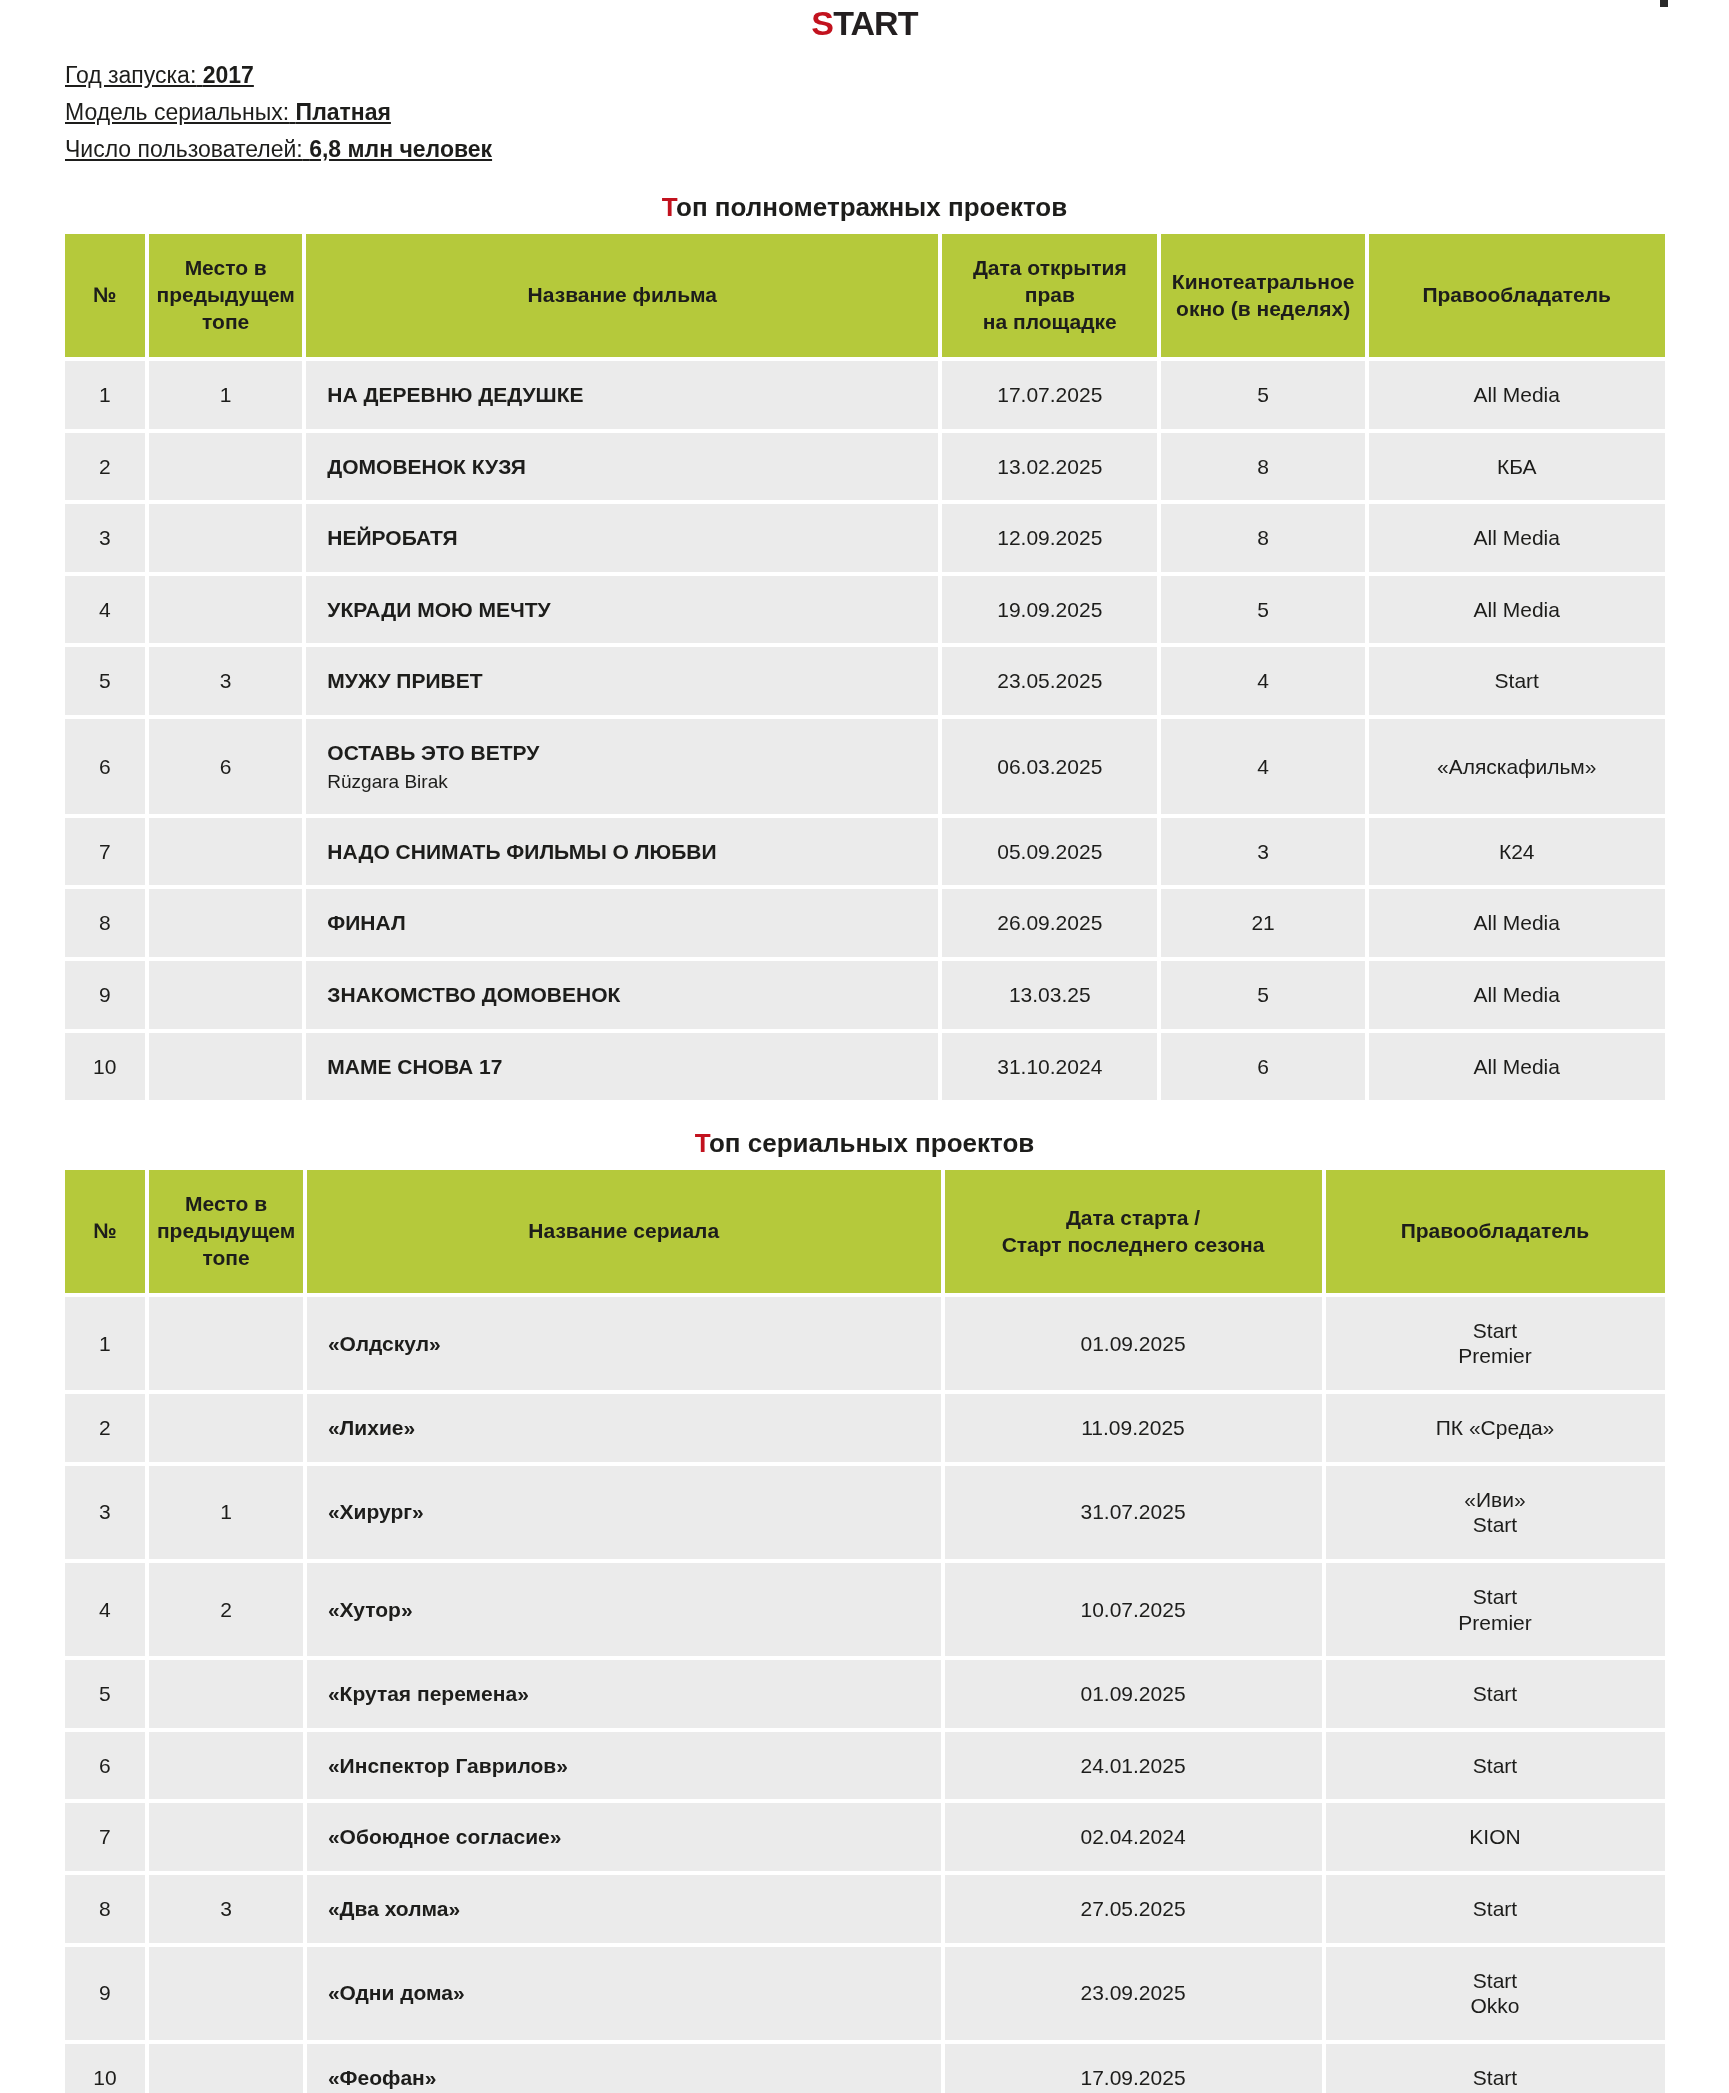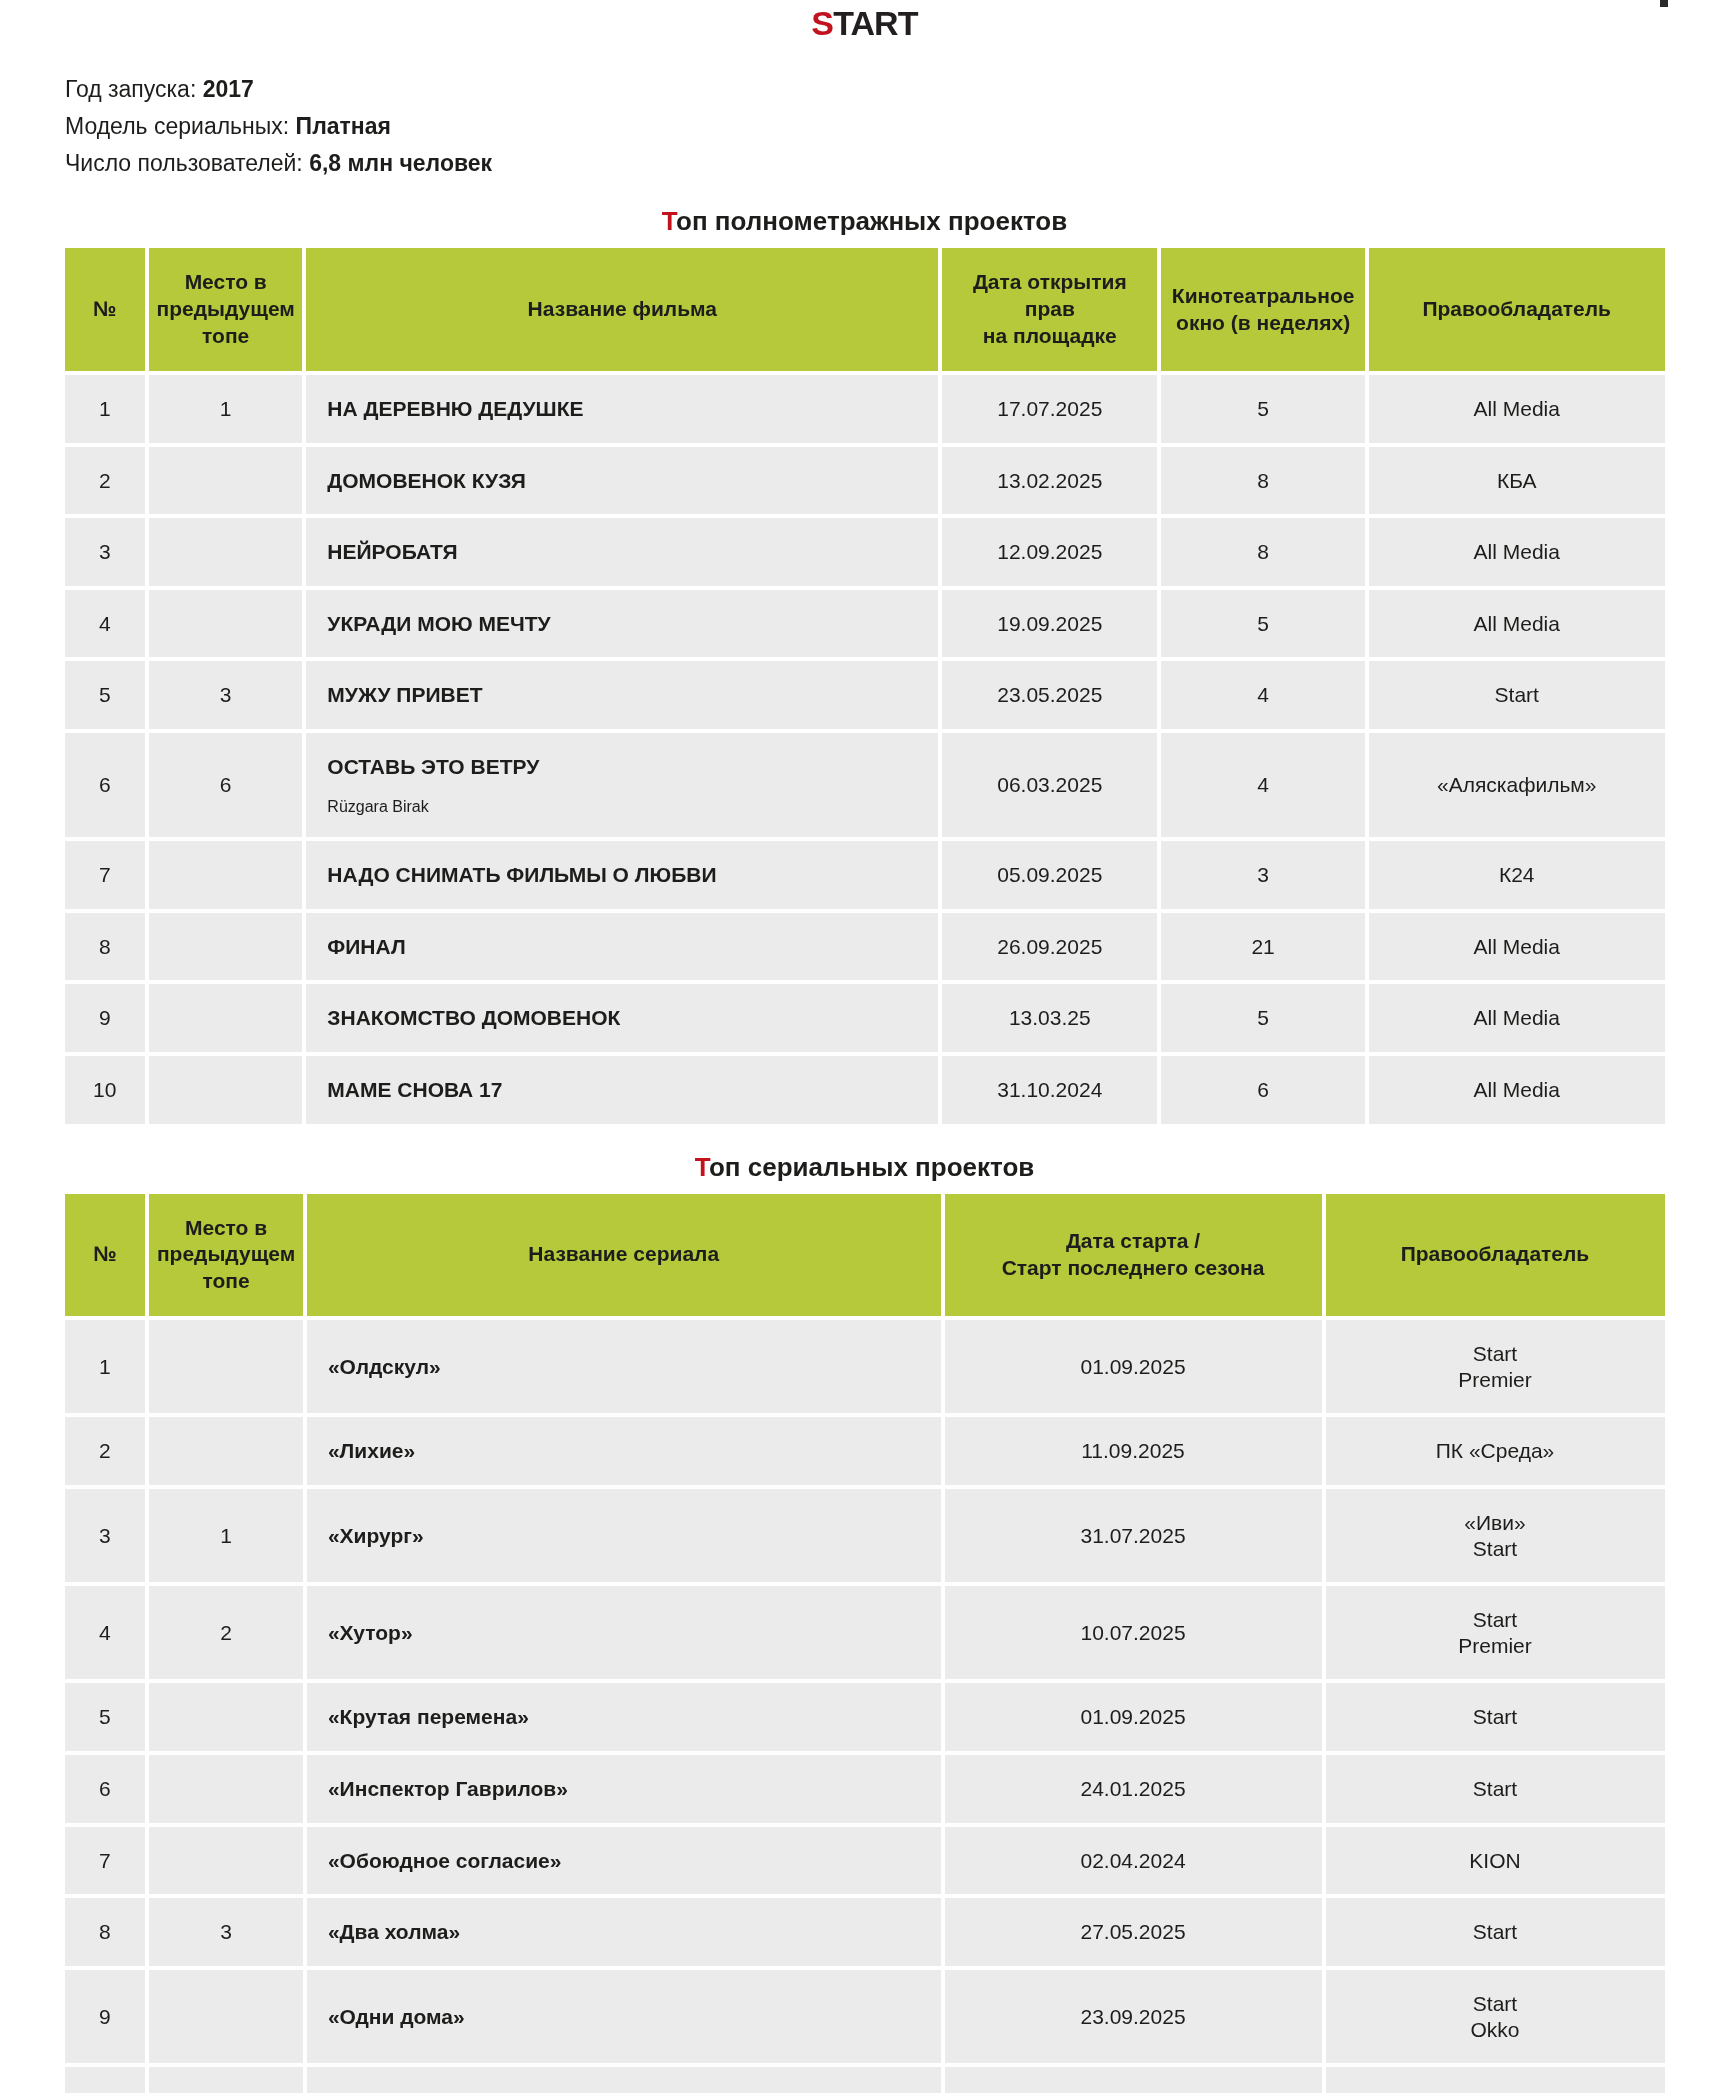--- a/index.html
+++ b/index.html
@@ -32,23 +32,24 @@
   .logo{
     text-align:center;
     font-size:34px;
     font-weight:800;
     letter-spacing:-0.9px;
     color:var(--logo-black);
     line-height:1.1;
   }
   .logo .accent{color:var(--accent-red);}
   .info{
-    margin:28px 0 0 65px;
+    margin:14px 0 0 65px;
     font-size:23px;
     line-height:1.62;
+    text-decoration:underline;
   }
   .info b{font-weight:700;}
   .section{width:1608px;margin:0 auto;}
   .tbl-title{
     text-align:center;
     font-size:26px;
     font-weight:700;
     margin:24px 0 7px;
     color:var(--text-dark);
   }
@@ -79,22 +80,22 @@
     line-height:1.22;
     overflow:hidden;
   }
   td[data-name$="-name-cell"]{
     text-align:left;
     font-weight:700;
     padding-left:21px;
   }
   td .subtitle{
     font-weight:400;
-    font-size:16px;
-    margin-top:17px;
+    font-size:19px;
+    margin-top:4px;
   }
 </style>
 </head>
 <body>
 
 <div class="page" data-name="page">
 
   <div class="footnote-mark" data-name="clipped-footnote-mark"></div>
 
   <div class="logo" data-name="start-logo"><span class="accent" data-name="logo-accent-letter">S</span><span data-name="logo-rest">TART</span></div>

